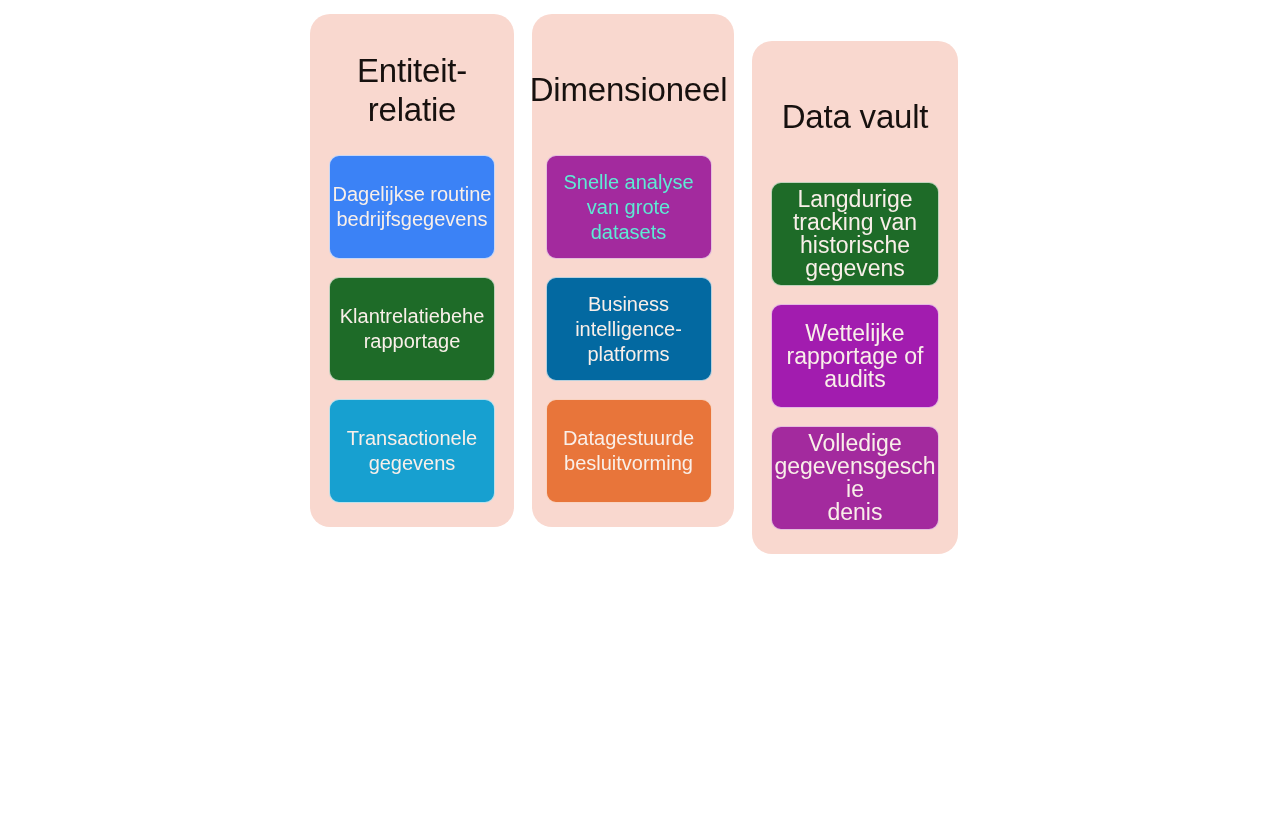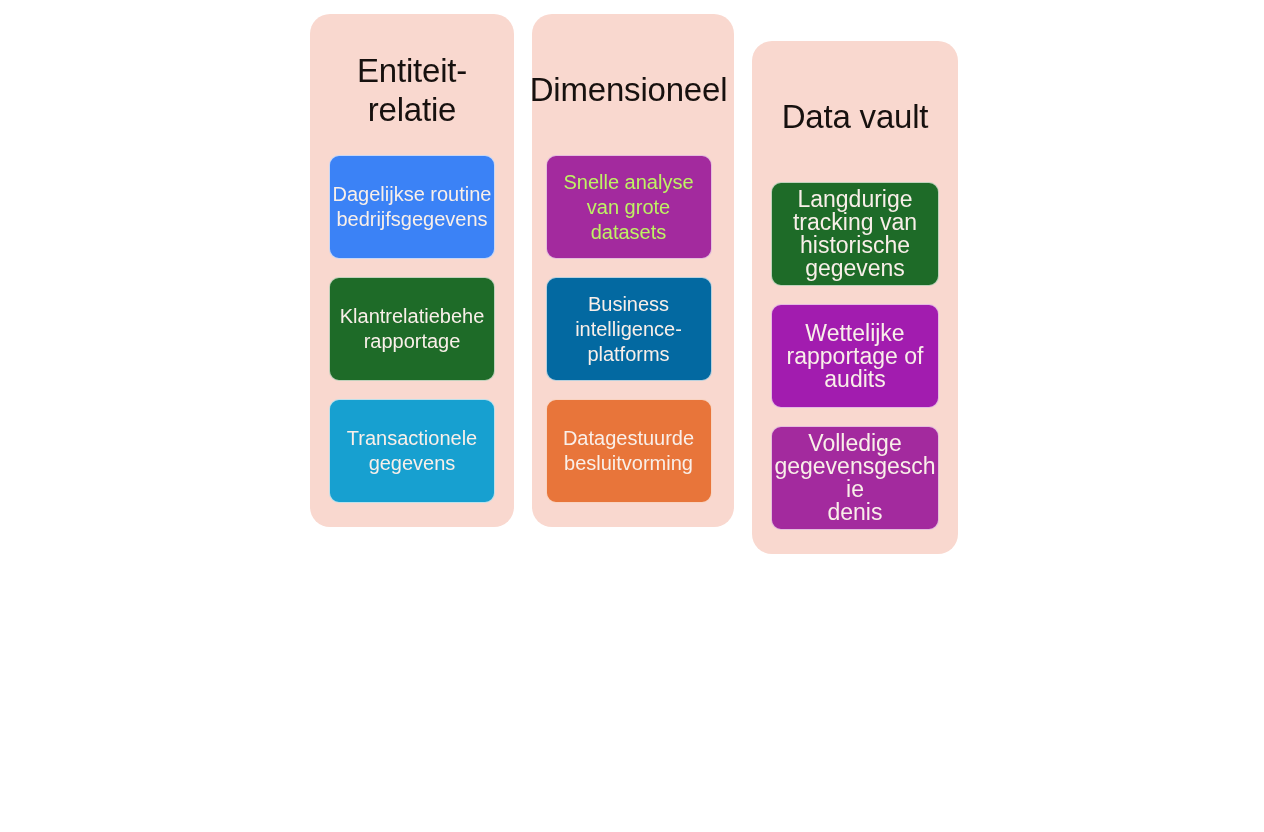--- a/index.html
+++ b/index.html
@@ -124,21 +124,21 @@
           </div>
           <div class="card" style="background: rgb(23, 160, 208);">
             <span class="card-text" style="color: rgb(249, 239, 233);">Transactionele gegevens</span>
           </div>
         </div>
       </div>
       <div class="column col-1 size-lg" style="background: rgb(249, 216, 207);">
         <div class="col-header" style="color: rgb(23, 17, 15);">Dimensioneel</div>
         <div class="cards">
           <div class="card" style="background: rgb(163, 42, 158);">
-            <span class="card-text" style="color: #bef264;">Snelle analyse van grote datasets</span>
+            <span class="card-text" style="color: #5eead4;">Snelle analyse van grote datasets</span>
           </div>
           <div class="card" style="background: #0369a1;">
             <span class="card-text" style="color: rgb(249, 239, 233);">Business intelligence-platforms</span>
           </div>
           <div class="card" style="background: rgb(232, 117, 58);">
             <span class="card-text" style="color: rgb(249, 239, 233);">Datagestuurde besluitvorming</span>
           </div>
         </div>
       </div>
       <div class="column col-2 size-sm" style="background: rgb(249, 216, 207);">

